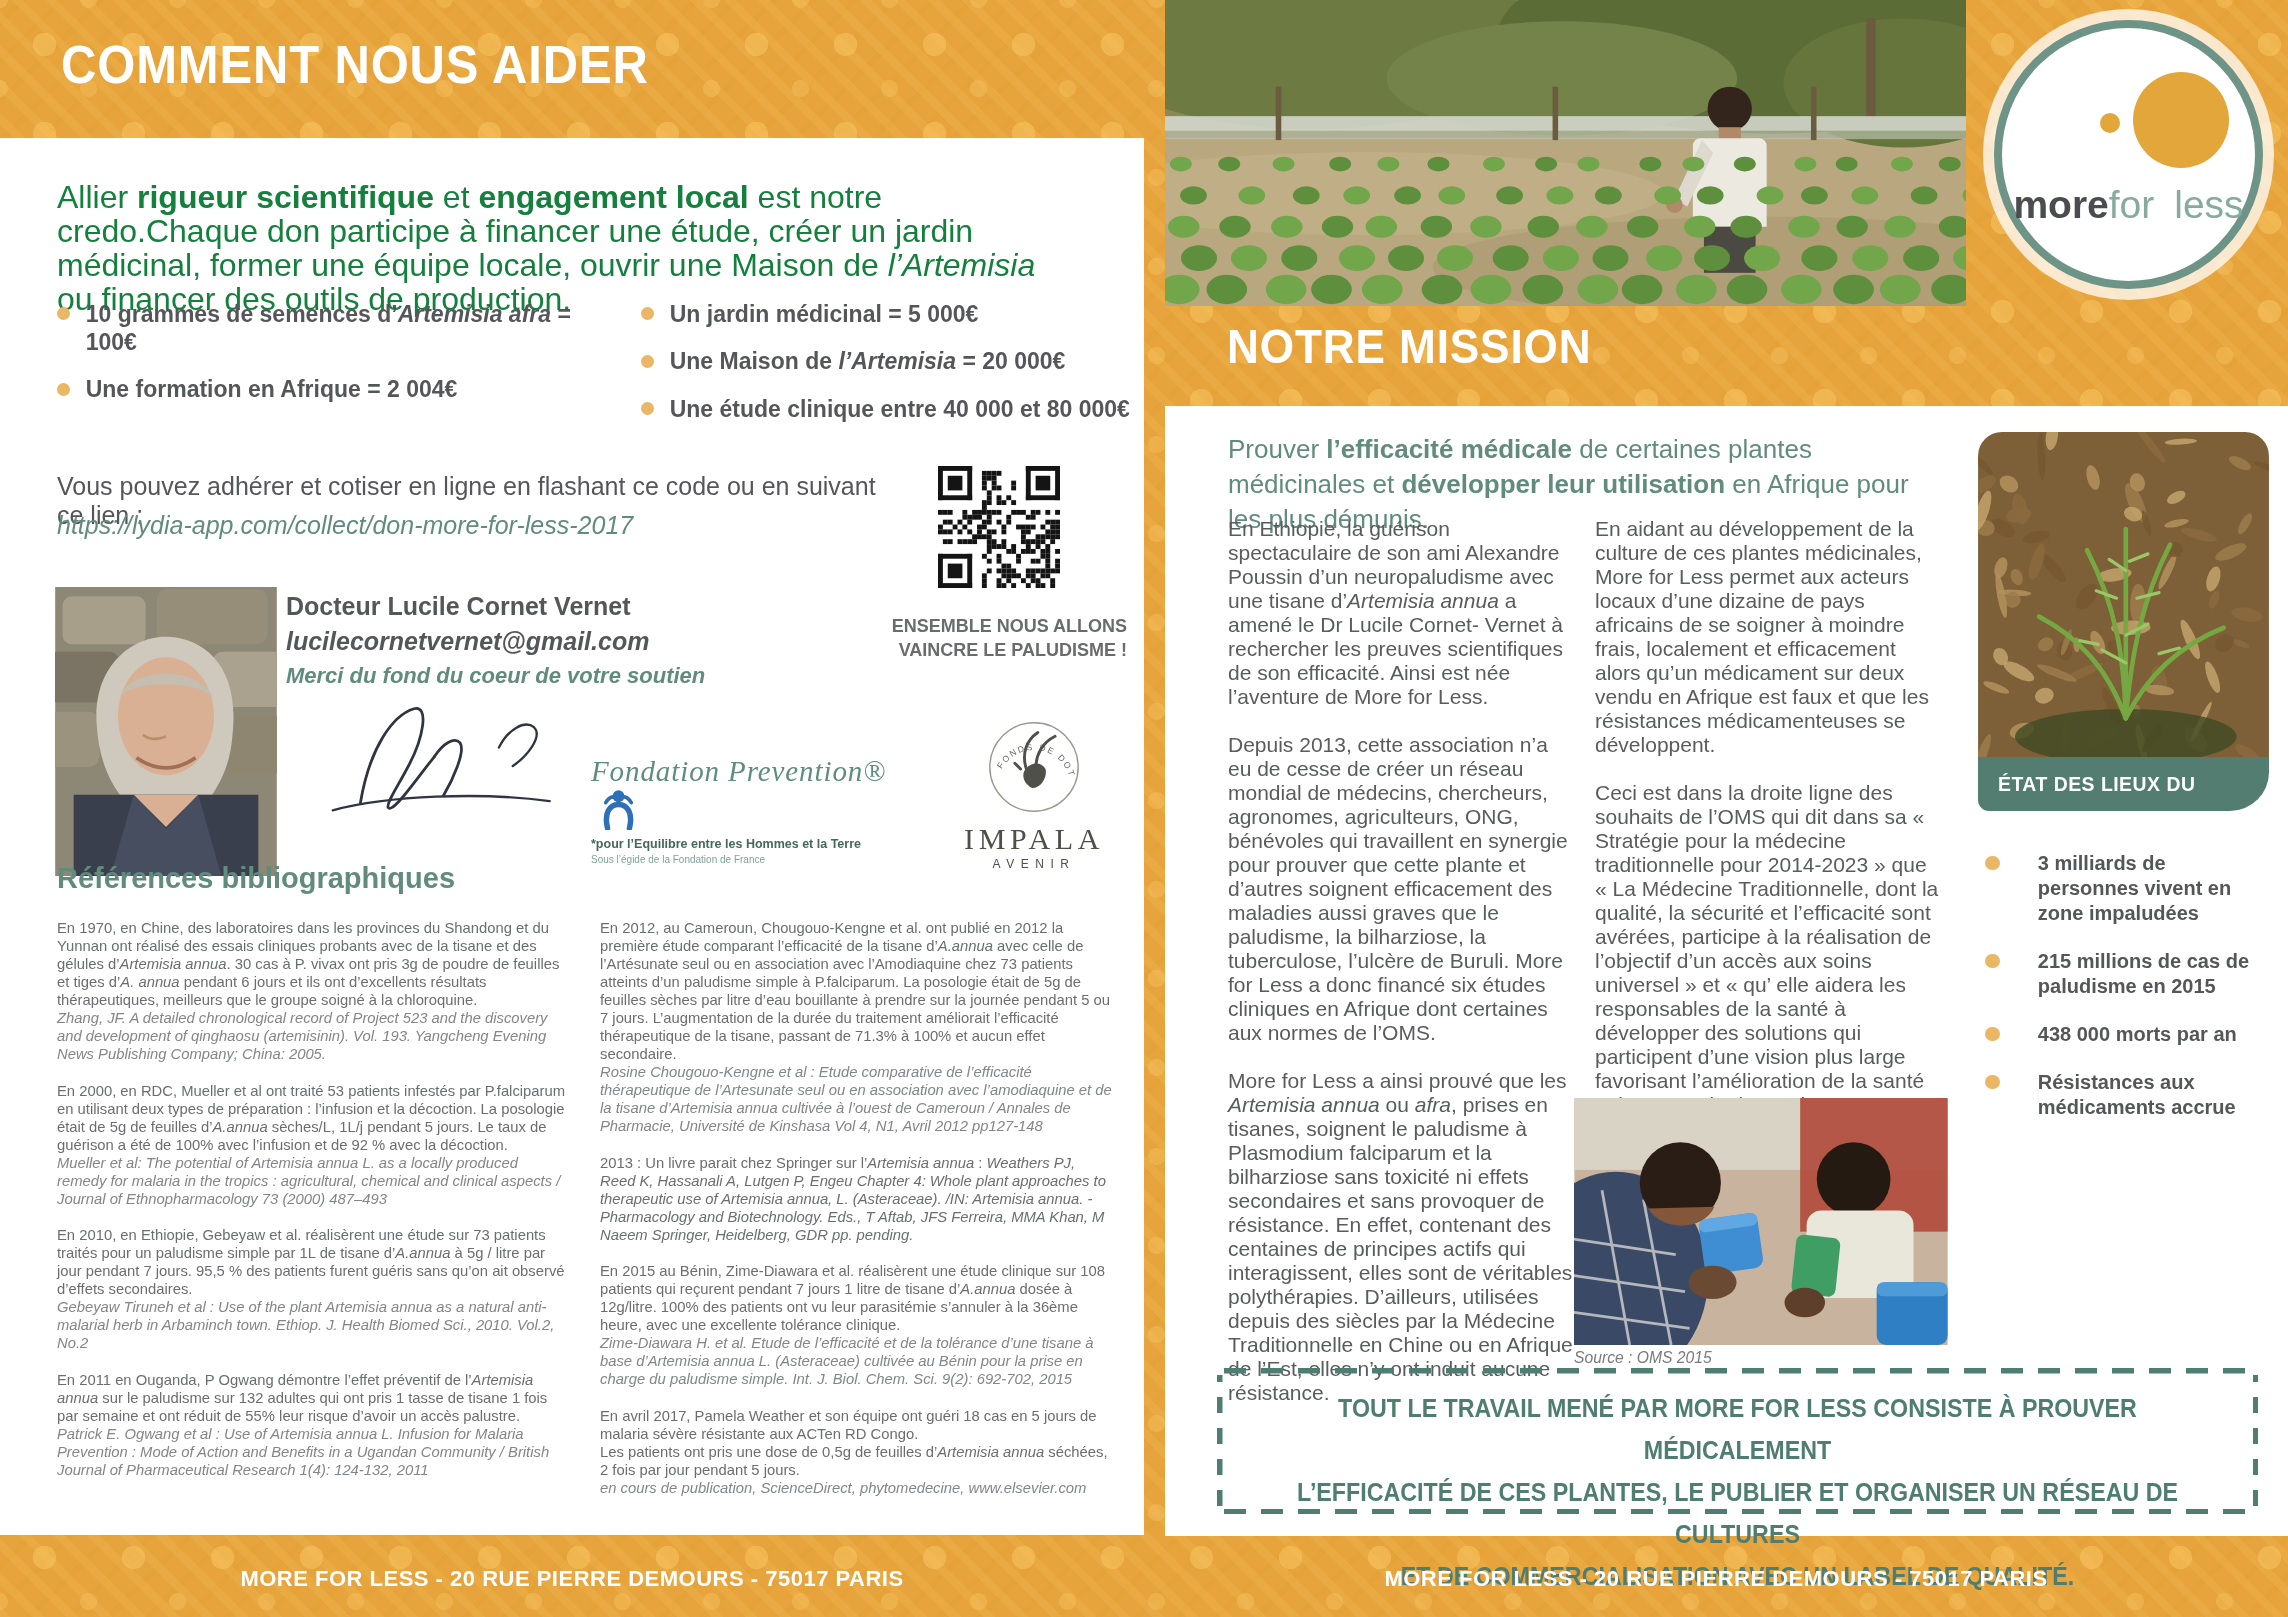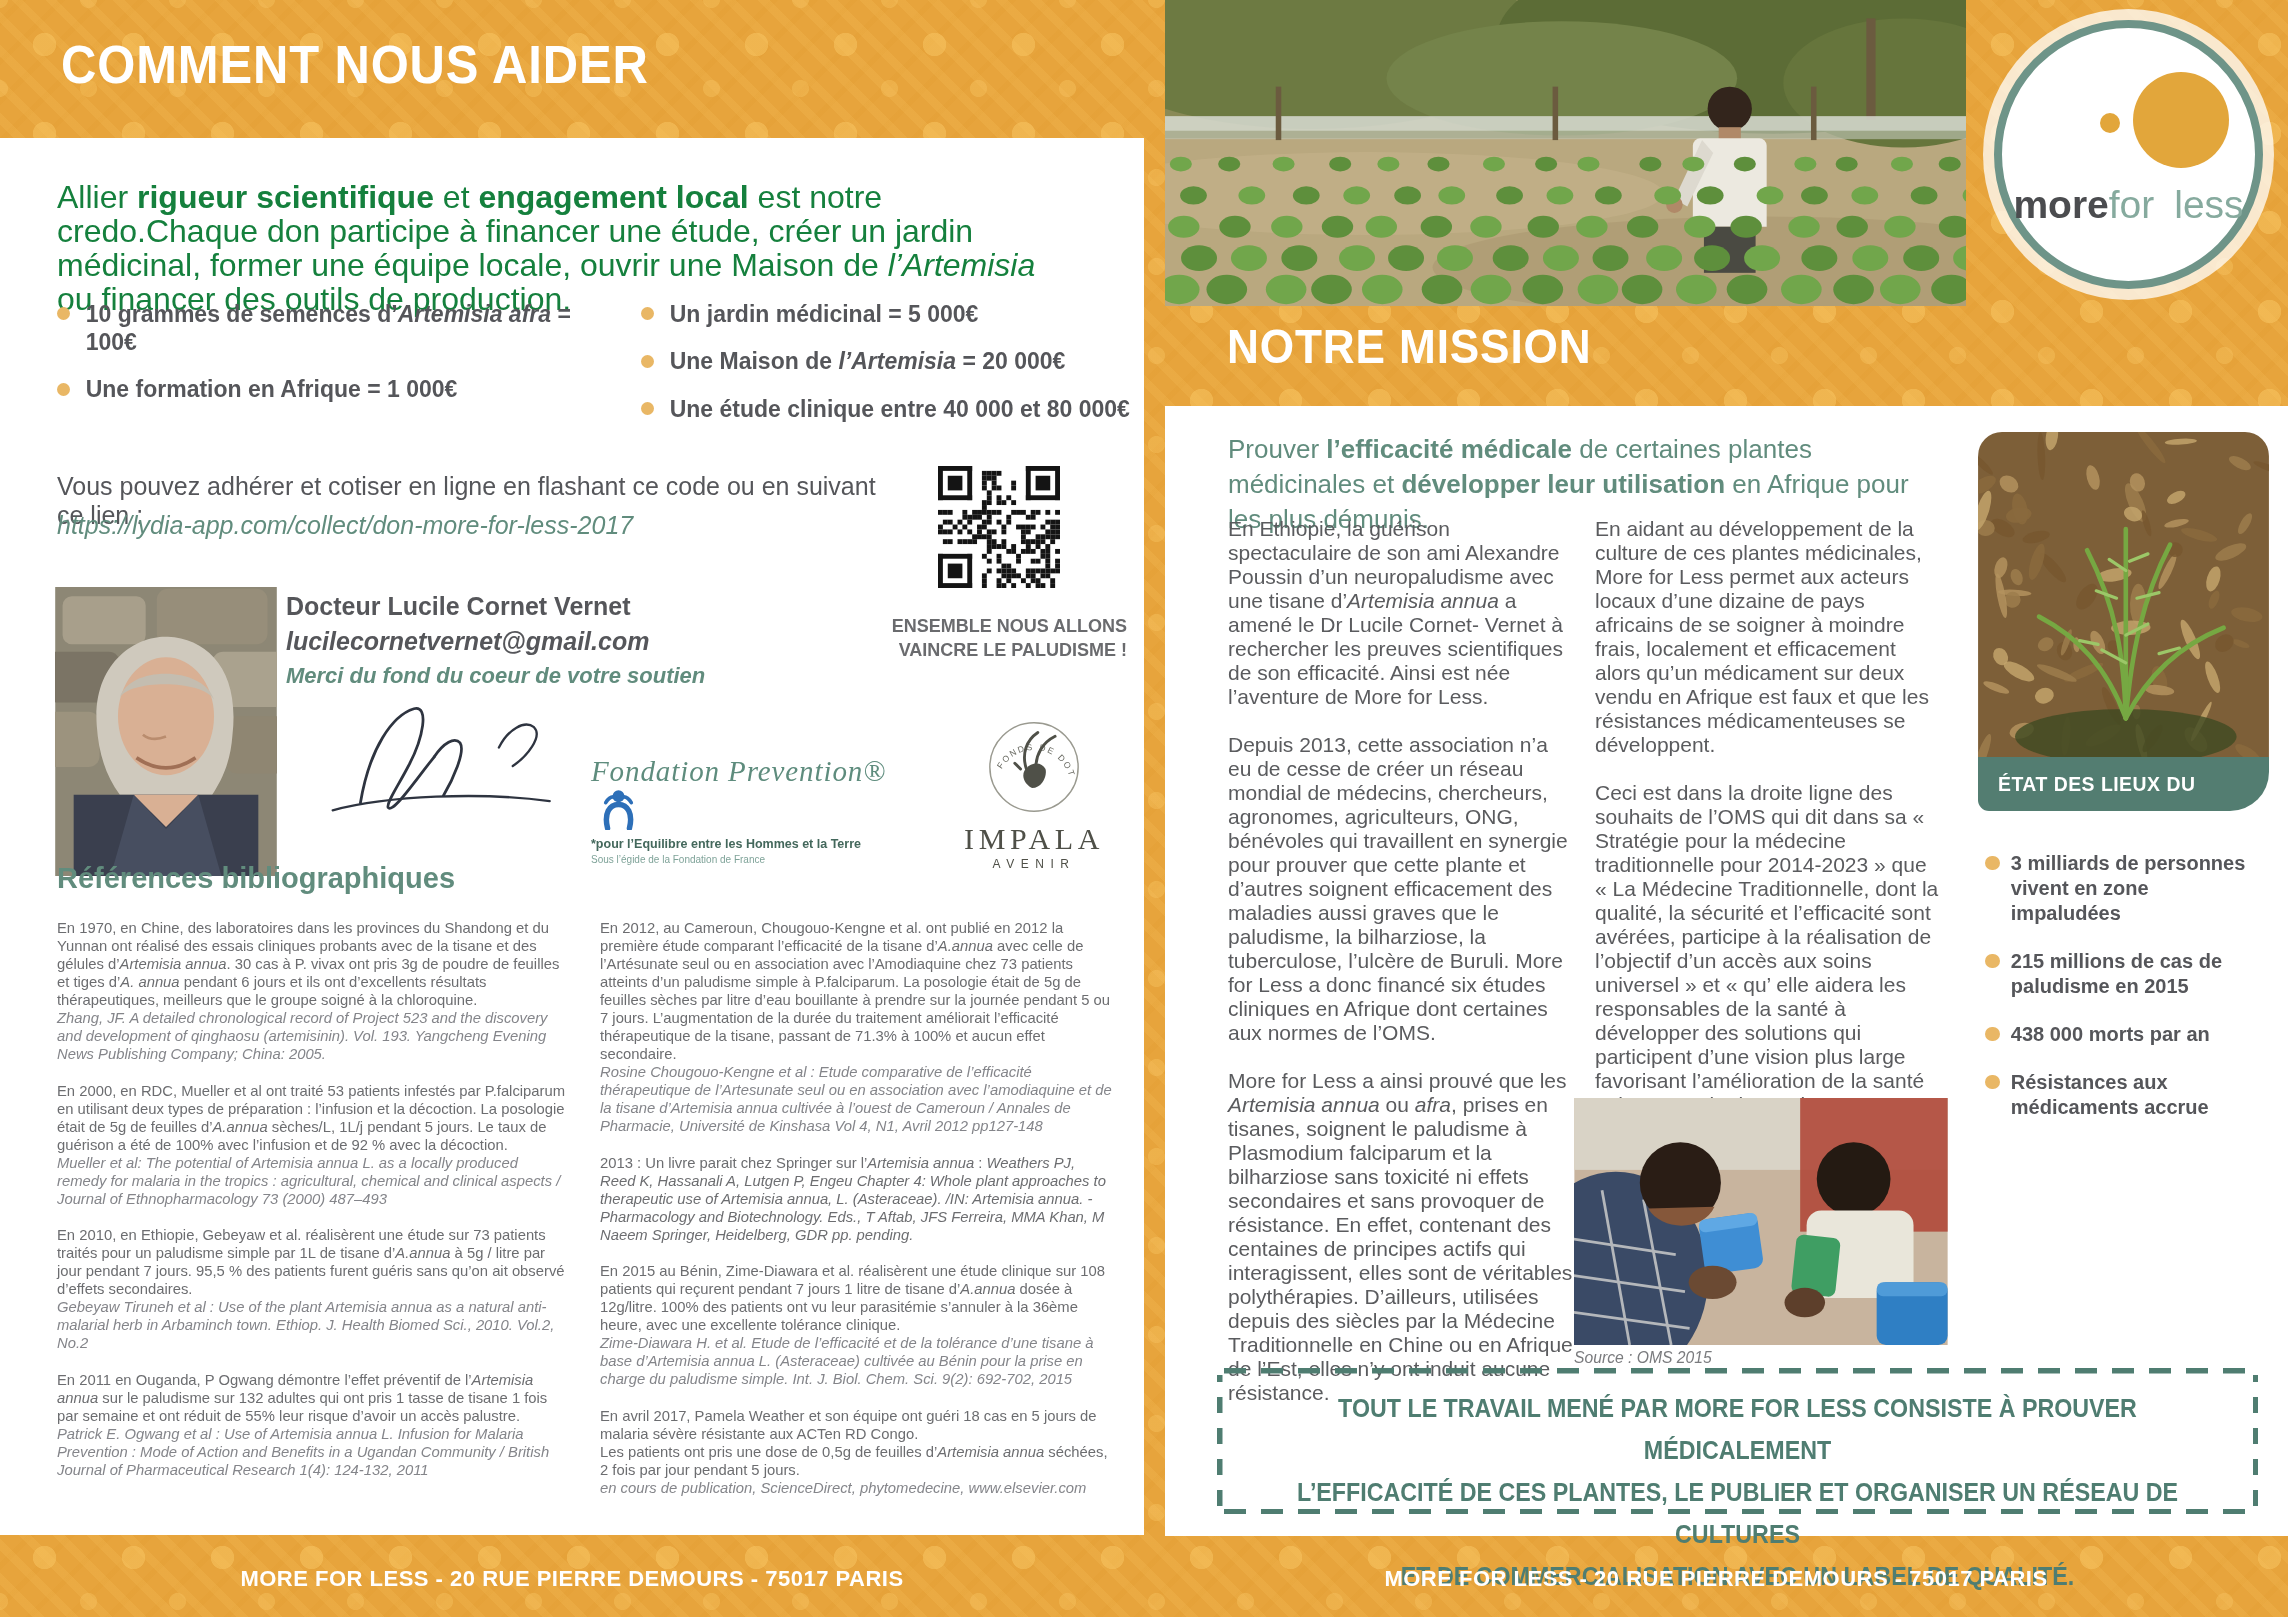--- a/index.html
+++ b/index.html
@@ -37,21 +37,21 @@
   .ref{margin-bottom:18.5px;}
   .ref-body{margin:0;font-size:14.8px;line-height:18px;color:#6C6D70;}
   .ref-cite{margin:0;font-size:14.8px;line-height:18px;font-style:italic;color:#84858A;}
   .ref-cite:empty{display:none;}
   .mission-title{font-size:46px;font-weight:700;color:#fff;letter-spacing:0.9px;transform:scale(.96,1.06);transform-origin:left top;white-space:nowrap;}
   .mission-intro{font-size:26px;line-height:35px;color:#618C7D;width:698px;}
   .mission-col{width:345px;font-size:21px;line-height:24px;color:#5A5B5E;}
   .mission-col p{margin:0 0 24px 0;}
   .sidebar{width:291px;border-radius:24px 24px 39px 11px;overflow:hidden;}
   .side-banner{height:54px;background:#537D71;color:#fff;font-size:19.4px;font-weight:700;line-height:54px;padding-left:20px;letter-spacing:0.5px;transform-origin:left center;}
-  .stat-item{display:flex;gap:11px;margin-bottom:23px;font-size:20px;font-weight:700;color:#55565A;line-height:25px;}
+  .stat-item{display:flex;gap:38px;margin-bottom:23px;font-size:20px;font-weight:700;color:#55565A;line-height:25px;}
   .stat-dot{flex:0 0 auto;width:14.8px;height:14.8px;border-radius:50%;background:#E9B765;margin-top:4.6px;}
   .photo-caption{font-size:15.7px;font-style:italic;color:#7A7B7E;}
   .dashed-box{position:absolute;left:52px;top:962px;width:1041px;height:146px;
     background:
       repeating-linear-gradient(90deg,#4F7D71 0 22px,transparent 22px 37px) left 7.4px top/calc(100% - 14.8px) 5.5px no-repeat,
       repeating-linear-gradient(90deg,#4F7D71 0 22px,transparent 22px 37px) left 7.4px bottom/calc(100% - 14.8px) 5.5px no-repeat,
       repeating-linear-gradient(0deg,#4F7D71 0 16.6px,transparent 16.6px 31px) left top 7.4px/5.5px calc(100% - 14.8px) no-repeat,
       repeating-linear-gradient(0deg,#4F7D71 0 16.6px,transparent 16.6px 31px) right top 7.4px/5.5px calc(100% - 14.8px) no-repeat;}
   .callout{padding-top:18.5px;text-align:center;font-size:25px;line-height:42px;font-weight:700;color:#4F7D71;transform:scaleX(.93);transform-origin:center top;}
   .footer-text{position:absolute;top:1566px;width:1144px;text-align:center;color:#fff;font-weight:700;font-size:22px;letter-spacing:0.5px;}
@@ -74,21 +74,21 @@
 
     <div class="abs intro" style="left:57px;top:42px;width:1013px;">Allier <b>rigueur scientifique</b> et <b>engagement local</b> est notre credo.Chaque don participe à financer une étude, créer un jardin médicinal, former une équipe locale, ouvrir une Maison de <i>l’Artemisia</i> ou financer des outils de production.</div>
 
     <div class="abs" style="left:57px;top:162px;width:565px;">
       <div class="don-item">
           <span class="dot"></span>
           <span>10 grammes de semences d’<i>Artemisia afra</i> = 100€</span>
         </div>
       <div class="don-item">
           <span class="dot"></span>
-          <span>Une formation en Afrique = 1 000€</span>
+          <span>Une formation en Afrique = 2 004€</span>
         </div>
     </div>
     <div class="abs" style="left:641px;top:162px;width:498px;">
       <div class="don-item">
           <span class="dot"></span>
           <span>Un jardin médicinal = 5 000€</span>
         </div>
       <div class="don-item">
           <span class="dot"></span>
           <span>Une Maison de <i>l’Artemisia</i> = 20 000€</span>

